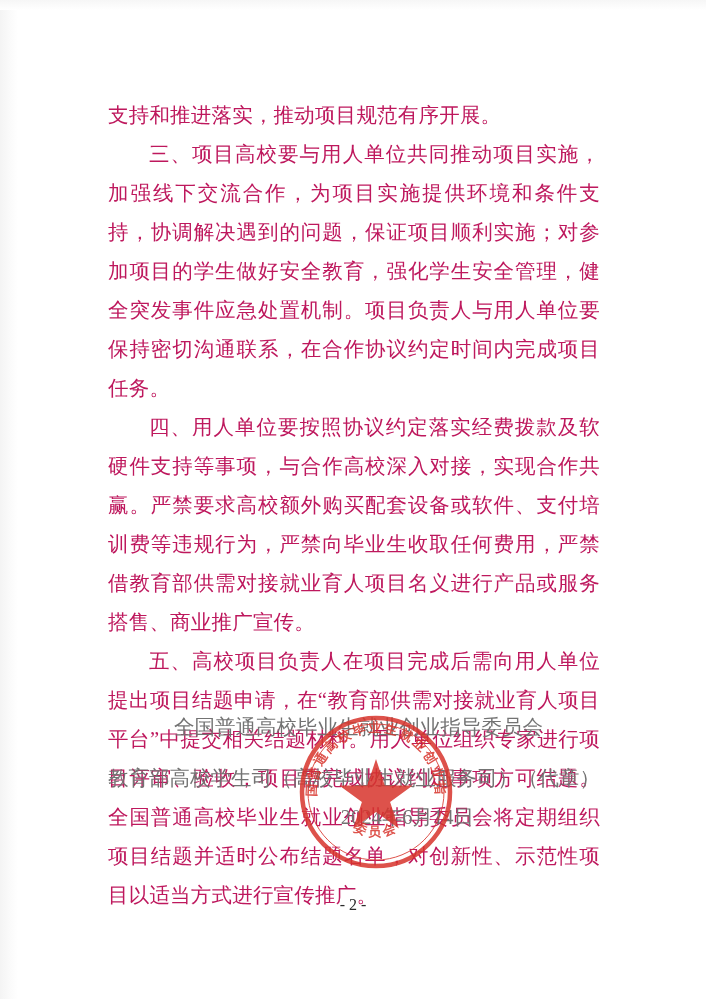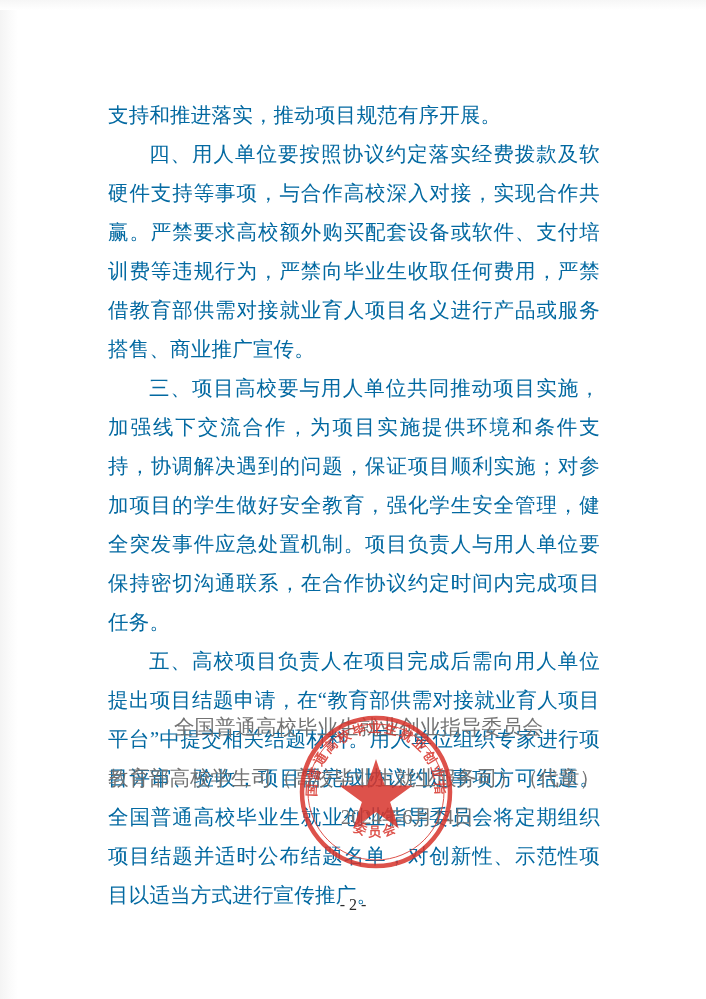--- a/index.html
+++ b/index.html
@@ -45,21 +45,21 @@
     top: 96px;
     width: 492px;
   }
   .para {
     font-size: 20.5px;
     line-height: 39px;
     letter-spacing: 0.2px;
     text-align: justify;
     text-justify: inter-ideograph;
     margin: 0 0 0 0;
-    color: #0369a1;
+    color: #be185d;
   }
   .para.indent {
     text-indent: 41px;
   }
   .signature-block {
     position: absolute;
     left: 108px;
     top: 708px;
     width: 492px;
     text-align: right;
@@ -98,22 +98,22 @@
 </head>
 <body>
 
 <div class="scan-edge-left"></div>
 <div class="scan-edge-top"></div>
 
 <div class="page">
 
   <div class="body-text">
     <p class="para">支持和推进落实，推动项目规范有序开展。</p>
+    <p class="para indent">三、项目高校要与用人单位共同推动项目实施，加强线下交流合作，为项目实施提供环境和条件支持，协调解决遇到的问题，保证项目顺利实施；对参加项目的学生做好安全教育，强化学生安全管理，健全突发事件应急处置机制。项目负责人与用人单位要保持密切沟通联系，在合作协议约定时间内完成项目任务。</p>
     <p class="para indent">四、用人单位要按照协议约定落实经费拨款及软硬件支持等事项，与合作高校深入对接，实现合作共赢。严禁要求高校额外购买配套设备或软件、支付培训费等违规行为，严禁向毕业生收取任何费用，严禁借教育部供需对接就业育人项目名义进行产品或服务搭售、商业推广宣传。</p>
-    <p class="para indent">三、项目高校要与用人单位共同推动项目实施，加强线下交流合作，为项目实施提供环境和条件支持，协调解决遇到的问题，保证项目顺利实施；对参加项目的学生做好安全教育，强化学生安全管理，健全突发事件应急处置机制。项目负责人与用人单位要保持密切沟通联系，在合作协议约定时间内完成项目任务。</p>
     <p class="para indent">五、高校项目负责人在项目完成后需向用人单位提出项目结题申请，在“教育部供需对接就业育人项目平台”中提交相关结题材料。用人单位组织专家进行项目评审、验收，项目需完成协议约定事项方可结题。全国普通高校毕业生就业创业指导委员会将定期组织项目结题并适时公布结题名单，对创新性、示范性项目以适当方式进行宣传推广。</p>
   </div>
 
   <div class="signature-block">
     <div class="sig-line l1">全国普通高校毕业生就业创业指导委员会</div>
     <div class="sig-line l2">教育部高校学生司（高校毕业生就业服务司）（代章）</div>
     <div class="sig-line l3">2024年6月14日</div>
   </div>
 
   <div class="seal">

